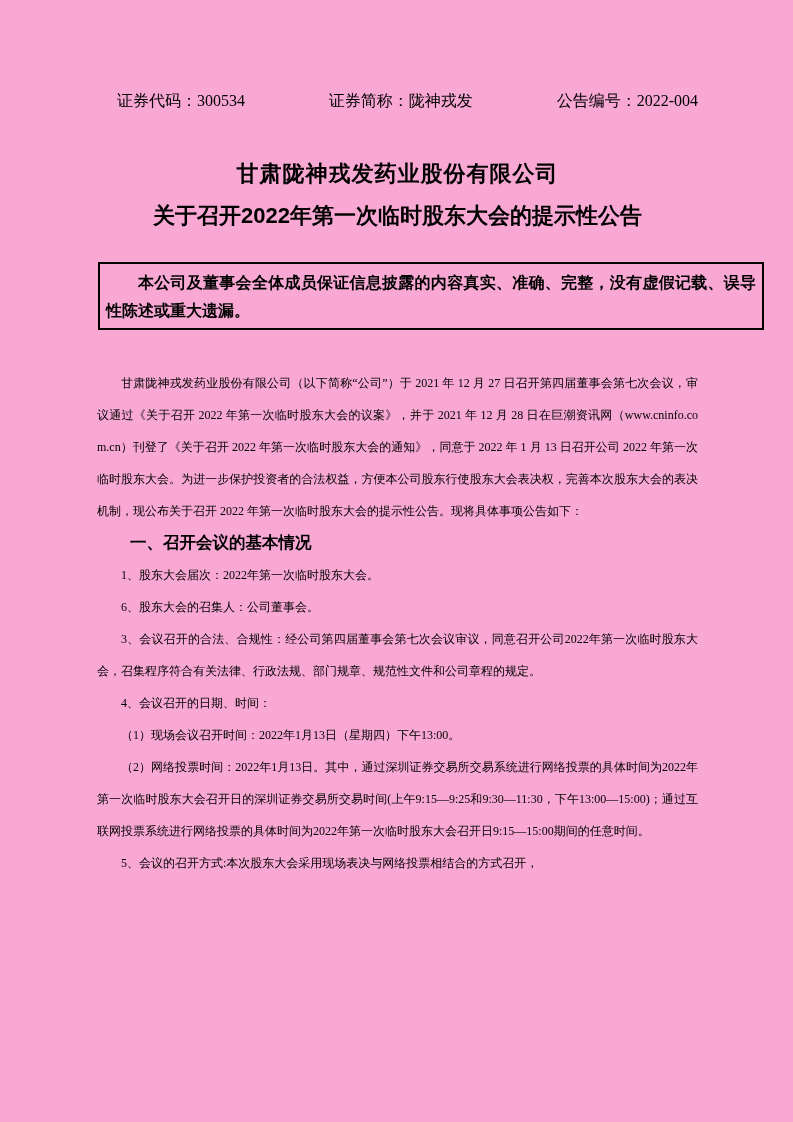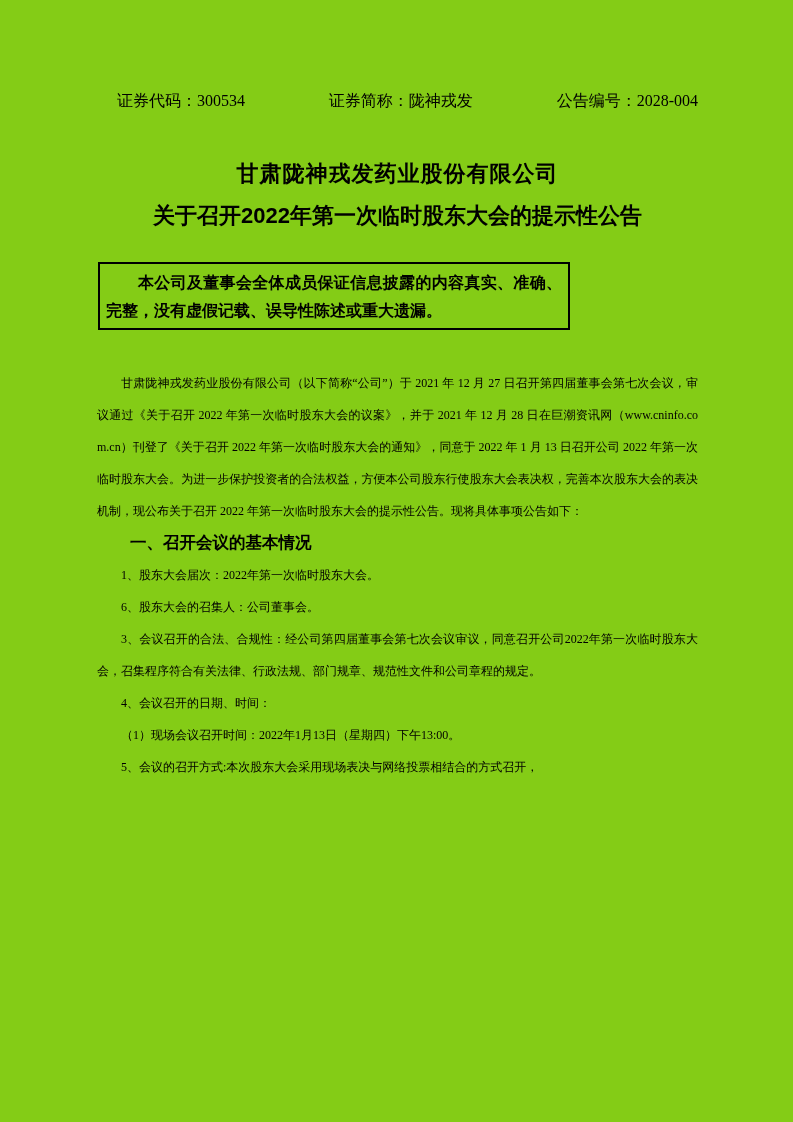--- a/index.html
+++ b/index.html
@@ -5,21 +5,21 @@
   html, body {
     margin: 0;
     padding: 0;
     background: #ffffff;
   }
   .page {
     position: relative;
     width: 793px;
     height: 1122px;
     margin: 0 auto;
-    background: #84cc16;
+    background: #f9a8d4;
     color: #000000;
     box-sizing: border-box;
     padding: 90px 95px 0 97px;
     font-family: "Liberation Serif", "DejaVu Serif", serif;
     overflow: hidden;
   }
   .header-row {
     display: flex;
     justify-content: space-between;
     align-items: baseline;
@@ -41,21 +41,21 @@
     margin: 12px 0 12px 0;
     font-family: "Liberation Sans", "DejaVu Sans", sans-serif;
     font-size: 22px;
     line-height: 30px;
     font-weight: bold;
     text-align: center;
   }
   .notice-box {
     margin-top: 31px;
     margin-left: 1px;
-    width: 472px;
+    width: 666px;
     box-sizing: border-box;
     border: 2px solid #000000;
     padding: 5px 6px 3px 6px;
   }
   .notice-box p {
     margin: 0;
     font-family: "Liberation Sans", "DejaVu Sans", sans-serif;
     font-size: 16px;
     line-height: 28px;
     font-weight: bold;
@@ -81,35 +81,36 @@
   }
 </style>
 </head>
 <body>
 
 <div class="page">
 
   <div class="header-row">
     <span>证券代码：300534</span>
     <span>证券简称：陇神戎发</span>
-    <span>公告编号：2028-004</span>
+    <span>公告编号：2022-004</span>
   </div>
 
   <h1 class="title">甘肃陇神戎发药业股份有限公司</h1>
 
   <h2 class="subtitle">关于召开2022年第一次临时股东大会的提示性公告</h2>
 
   <div class="notice-box">
     <p>本公司及董事会全体成员保证信息披露的内容真实、准确、完整，没有虚假记载、误导性陈述或重大遗漏。</p>
   </div>
 
   <div class="doc-body">
     <p>甘肃陇神戎发药业股份有限公司（以下简称“公司”）于 2021 年 12 月 27 日召开第四届董事会第七次会议，审议通过《关于召开 2022 年第一次临时股东大会的议案》，并于 2021 年 12 月 28 日在巨潮资讯网（www.cninfo.com.cn）刊登了《关于召开 2022 年第一次临时股东大会的通知》，同意于 2022 年 1 月 13 日召开公司 2022 年第一次临时股东大会。为进一步保护投资者的合法权益，方便本公司股东行使股东大会表决权，完善本次股东大会的表决机制，现公布关于召开 2022 年第一次临时股东大会的提示性公告。现将具体事项公告如下：</p>
     <p class="section-heading">一、召开会议的基本情况</p>
     <p>1、股东大会届次：2022年第一次临时股东大会。</p>
     <p>6、股东大会的召集人：公司董事会。</p>
     <p>3、会议召开的合法、合规性：经公司第四届董事会第七次会议审议，同意召开公司2022年第一次临时股东大会，召集程序符合有关法律、行政法规、部门规章、规范性文件和公司章程的规定。</p>
     <p>4、会议召开的日期、时间：</p>
     <p>（1）现场会议召开时间：2022年1月13日（星期四）下午13:00。</p>
+    <p>（2）网络投票时间：2022年1月13日。其中，通过深圳证券交易所交易系统进行网络投票的具体时间为2022年第一次临时股东大会召开日的深圳证券交易所交易时间(上午9:15—9:25和9:30—11:30，下午13:00—15:00)；通过互联网投票系统进行网络投票的具体时间为2022年第一次临时股东大会召开日9:15—15:00期间的任意时间。</p>
     <p>5、会议的召开方式:本次股东大会采用现场表决与网络投票相结合的方式召开，</p>
   </div>
 
 </div>
 
 </body></html>

